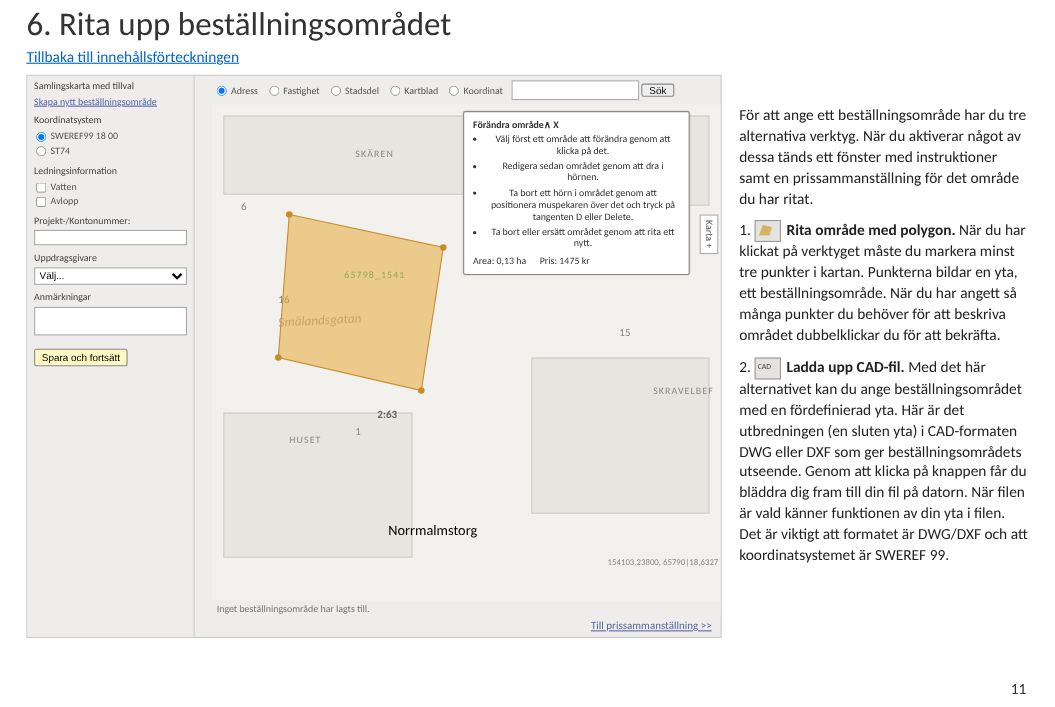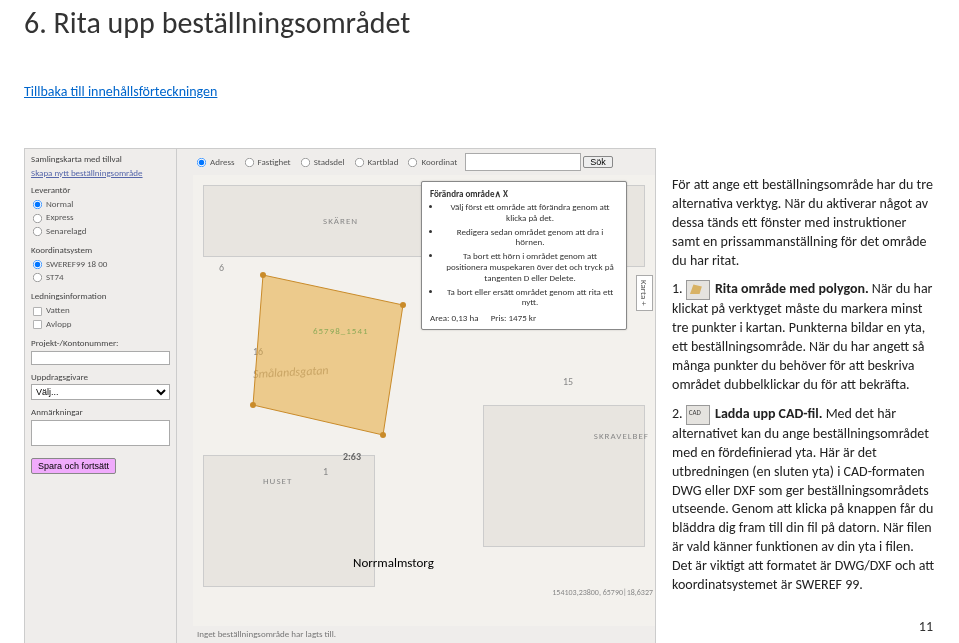--- a/index.html
+++ b/index.html
@@ -10,21 +10,20 @@
     height: 643px;
     position: relative;
     overflow: hidden;
   }
   .page {
     padding: 4px 24px;
     display: flex;
     flex-direction: column;
     height: 100%;
     box-sizing: border-box;
-    gap: 40px;
   }
   h1 {
     font-size: 30px;
     font-weight: 400;
     margin: 0 0 2px 0;
     color: #333;
   }
   .toc-link {
     color: #0066cc;
     text-decoration: underline;
@@ -62,21 +61,21 @@
   .sidelink { color: #5566aa; text-decoration: underline; margin-bottom: 6px; display: block; font-size: 9px;}
   .group { margin-bottom: 6px; }
   .gtitle { font-size: 9px; color: #444; margin-bottom: 2px; }
   .checks { font-size: 9px; color: #444; }
   .chk { display: inline-block; width: 50%; }
   .chk input, .radio input { transform: scale(0.7); vertical-align: middle; margin:0 2px 0 0;}
   .radio { display:block; }
   .input { width: 100%; border:1px solid #aaa; background:#fff; font-size:9px; height:14px; box-sizing:border-box;}
   .select { width:100%; border:1px solid #aaa; background:#fff; font-size:9px; height:16px;}
   .textarea { width:100%; border:1px solid #aaa; background:#fff; height:26px; box-sizing:border-box;}
-  .savebtn { margin-top:6px; font-size:9px; padding:2px 6px; border:1px solid #888; background:#f0abfc; border-radius:2px;text-align:right;}
+  .savebtn { margin-top:6px; font-size:9px; padding:2px 6px; border:1px solid #888; background:#fef9c3; border-radius:2px;text-align:right;}
   .adresslink { position:absolute; bottom:4px; right:8px; color:#5566aa; text-decoration:underline; font-size:10px;}
   
   .topopts {
     position: absolute;
     left: 170px; top: 4px;
     font-size: 9px;
   }
   .topopts label { margin-right: 6px; }
   .topopts input[type=radio]{ transform:scale(0.7); vertical-align:middle; margin:0 2px 0 0;}
   .searchbox { border:1px solid #aaa; background:#fff; height:14px; width:110px; font-size:9px;}
@@ -150,26 +149,20 @@
 
   <div class="content">
 
     <div class="screenshot">
 
       <div class="sidepanel">
         <div class="sidetitle">Samlingskarta med tillval</div>
         <a class="sidelink">Skapa nytt beställningsområde</a>
 
 
-        <div class="group">
-          <div class="gtitle">Leverantör</div>
-          <label class="radio"><input type="radio" name="l" checked="" style=""><span>Normal</span></label>
-          <label class="radio"><input type="radio" name="l" style=""><span>Express</span></label>
-          <label class="radio"><input type="radio" name="l" style=""><span>Senarelagd</span></label>
-        </div>
 
         <div class="group">
           <div class="gtitle">Koordinatsystem</div>
           <label class="radio"><input type="radio" name="k" checked="" style=""><span>SWEREF99 18 00</span></label>
           <label class="radio"><input type="radio" name="k" style=""><span>ST74</span></label>
         </div>
 
         <div class="group">
           <div class="gtitle">Ledningsinformation</div>
           <label class="radio"><input type="checkbox" style=""><span>Vatten</span></label>

